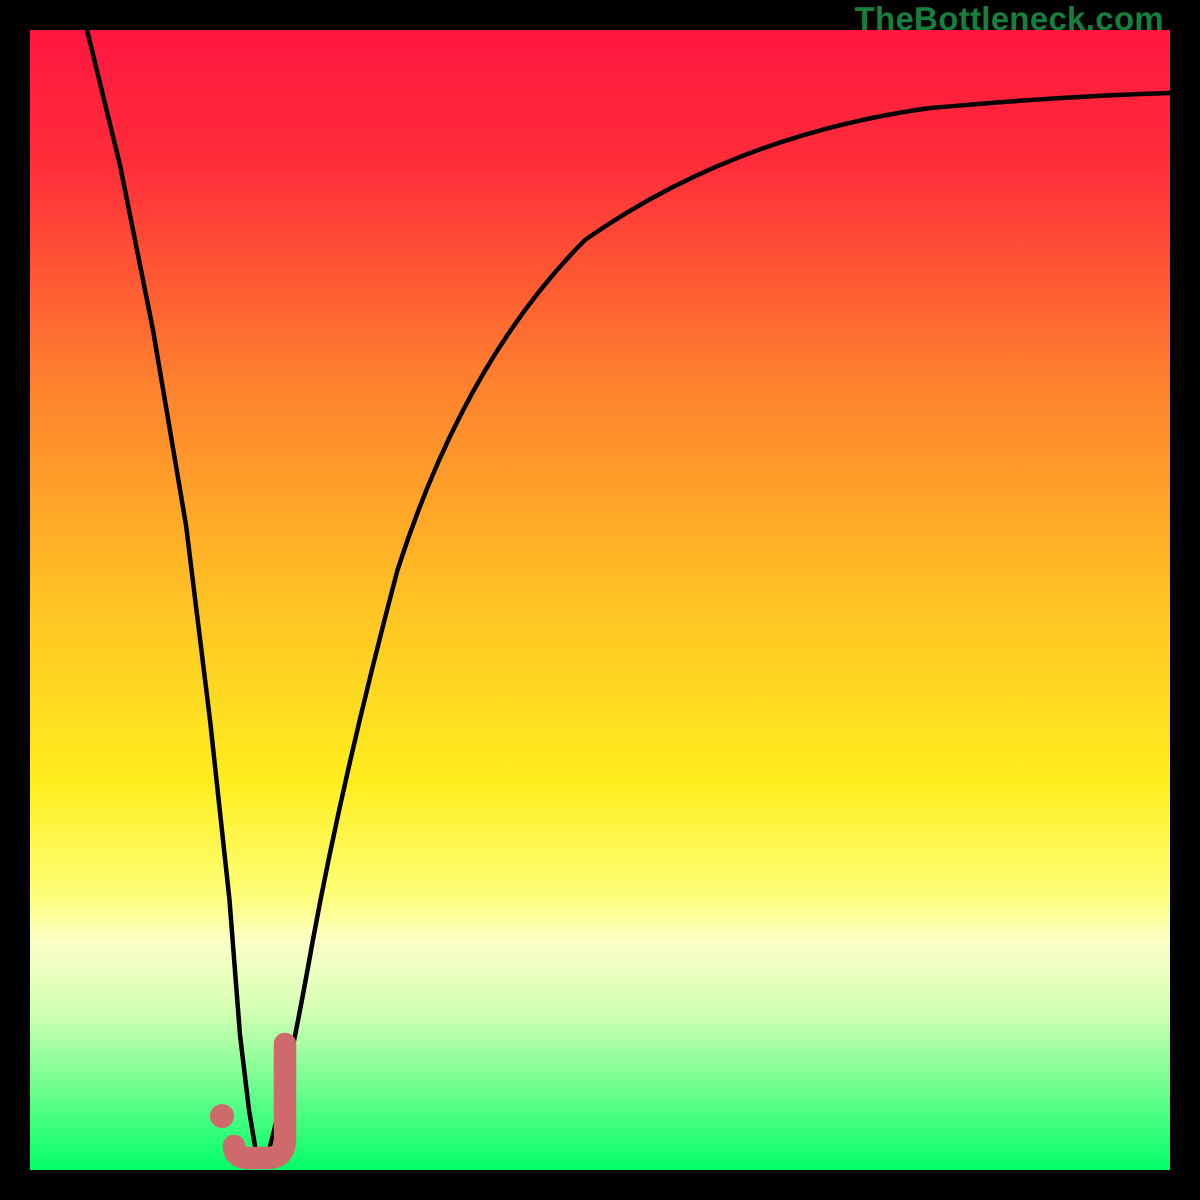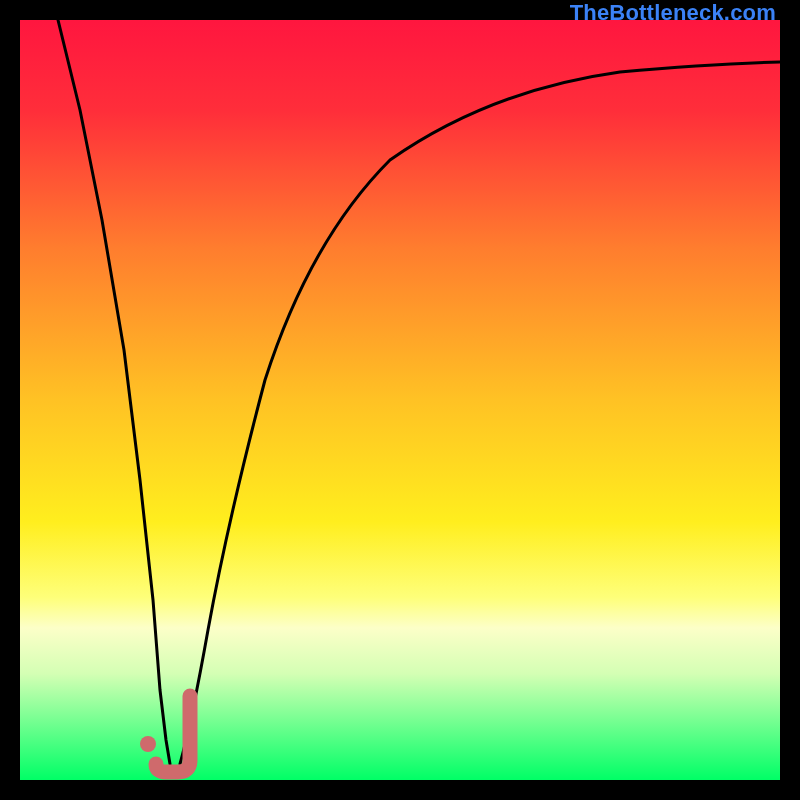--- a/index.html
+++ b/index.html
@@ -26,21 +26,21 @@
   }
   .plot svg {
     display: block;
     width: 760px;
     height: 760px;
   }
   .watermark {
     position: absolute;
     top: 0;
     right: 24px;
-    color: #3b82f6;
+    color: #15803d;
     font-size: 22px;
     font-weight: 600;
     letter-spacing: 0.2px;
     user-select: none;
   }
 </style>
 </head>
 <body>
 
 <div class="frame">

